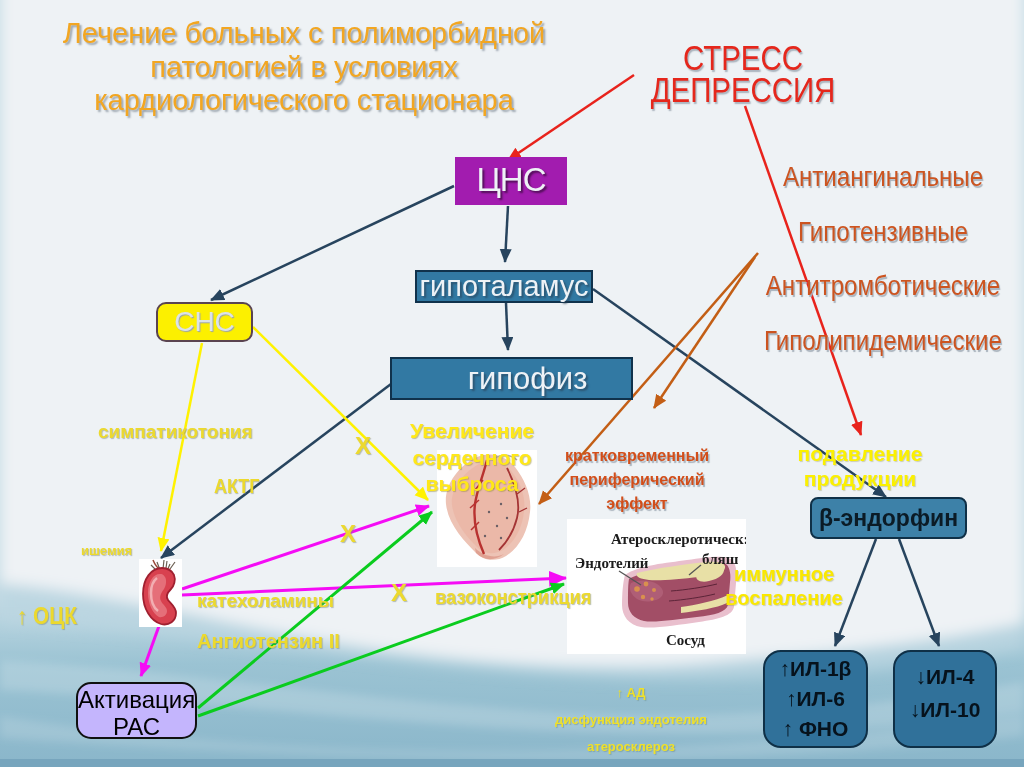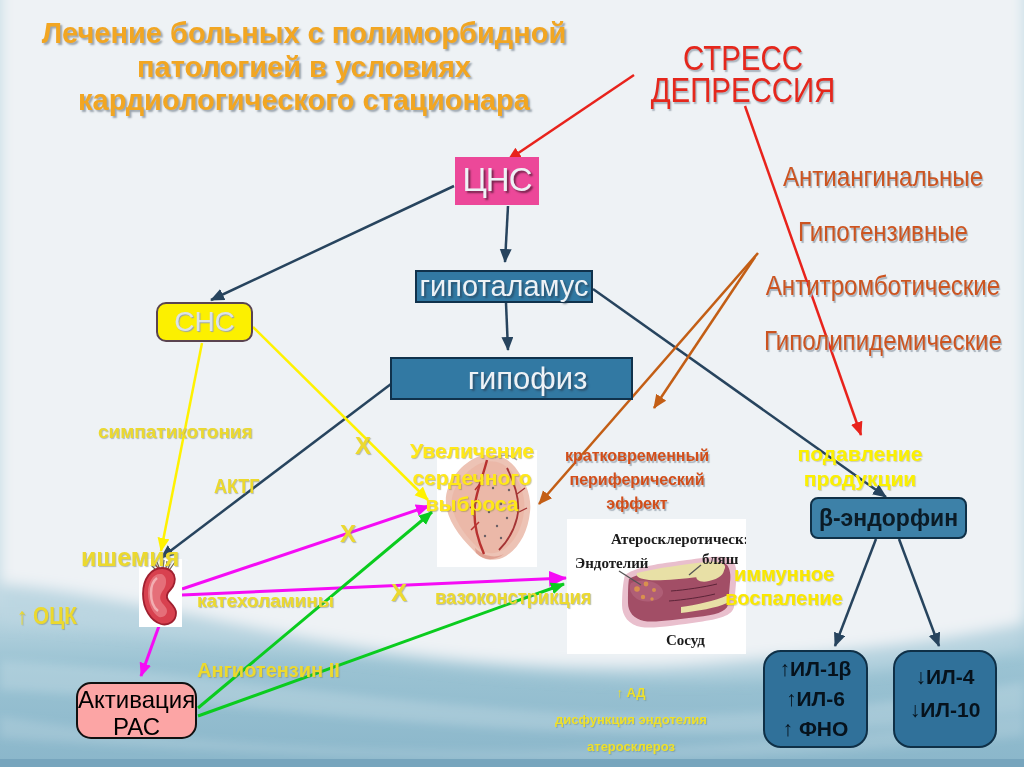--- a/index.html
+++ b/index.html
@@ -82,34 +82,34 @@
   <line x1="758" y1="253" x2="539" y2="504" stroke="#c35e15" stroke-width="2.5" marker-end="url(#mo)"></line>
 
   <line x1="182" y1="589" x2="429" y2="506" stroke="#f50cf5" stroke-width="3" marker-end="url(#mm)"></line>
   <line x1="182" y1="595" x2="566" y2="578" stroke="#f50cf5" stroke-width="3" marker-end="url(#mm2)"></line>
   <line x1="159" y1="626" x2="141" y2="676" stroke="#f50cf5" stroke-width="3" marker-end="url(#mm)"></line>
 
   <line x1="198" y1="708" x2="432" y2="512" stroke="#0acc1e" stroke-width="3" marker-end="url(#mg)"></line>
   <line x1="198" y1="716" x2="564" y2="584" stroke="#0acc1e" stroke-width="3" marker-end="url(#mg)"></line>
 </svg>
 
-<div class="abs" style="left:0;top:17px;width:608px;text-align:center;font-size:29px;font-weight:bold;line-height:33.5px;color:#f2a622;text-shadow:2px 2px 2px #9aa4ae;">Лечение больных с полиморбидной<br>патологией в условиях<br>кардиологического стационара</div>
+<div class="abs" style="left:0;top:17px;width:608px;text-align:center;font-size:29px;font-weight:normal;line-height:33.5px;color:#f2a622;text-shadow:2px 2px 2px #9aa4ae;">Лечение больных с полиморбидной<br>патологией в условиях<br>кардиологического стационара</div>
 
 <div class="abs" style="left:593px;top:42px;width:300px;text-align:center;font-size:35px;line-height:32px;color:#e5271c;text-shadow:1.5px 1.5px 1.5px #a8b2bc;transform:scaleX(0.84);transform-origin:150px 0;">СТРЕСС<br>ДЕПРЕССИЯ</div>
 
 <div class="abs" style="left:733px;top:150px;width:300px;text-align:center;font-size:28px;line-height:54.5px;color:#cc5420;text-shadow:1.5px 1.5px 1px #a8b2bc;transform:scaleX(0.86);transform-origin:150px 0;">Антиангинальные<br>Гипотензивные<br>Антитромботические<br>Гиполипидемические</div>
 
-<div class="box" style="left:455px;top:157px;width:84px;height:48px;background:#ec4899;color:#eef2f6;font-size:33px;line-height:46px;letter-spacing:-1px;text-shadow:2px 2px 2px rgba(0,0,0,0.5);">ЦНС</div>
+<div class="box" style="left:455px;top:157px;width:112px;height:48px;background:#a21caf;color:#eef2f6;font-size:33px;line-height:46px;letter-spacing:-1px;text-shadow:2px 2px 2px rgba(0,0,0,0.5);">ЦНС</div>
 <div class="box" style="left:415px;top:270px;width:178px;height:33px;background:#3279a3;border:2px solid #10324c;color:#eef2f6;font-size:29px;line-height:29px;text-shadow:2px 2px 2px rgba(40,60,80,0.6);">гипоталамус</div>
 <div class="box" style="left:390px;top:357px;width:243px;height:43px;background:#3279a3;border:2px solid #10324c;color:#eef2f6;font-size:31px;line-height:39px;padding-left:32px;text-shadow:2px 2px 2px rgba(40,60,80,0.6);">гипофиз</div>
 <div class="box" style="left:156px;top:302px;width:97px;height:40px;background:#fcf000;border:2px solid #5a4450;border-radius:10px;color:#dce3e8;font-size:28px;line-height:36px;text-shadow:1px 1px 1px #9aa2aa;">СНС</div>
 <div class="box" style="left:810px;top:497px;width:157px;height:42px;background:#3d81a8;border:2px solid #0f3047;border-radius:8px;color:#0b1b26;font-weight:bold;font-size:23px;line-height:38px;">β-эндорфин</div>
 <div class="box" style="left:763px;top:650px;width:105px;height:98px;background:#30719a;border:2px solid #0f3047;border-radius:18px;color:#06121c;font-weight:bold;font-size:21px;line-height:30px;padding-top:2px;">↑ИЛ-1β<br>↑ИЛ-6<br>↑ ФНО</div>
 <div class="box" style="left:893px;top:650px;width:104px;height:98px;background:#30719a;border:2px solid #0f3047;border-radius:18px;color:#06121c;font-weight:bold;font-size:21px;line-height:33px;padding-top:8px;">↓ИЛ-4<br>↓ИЛ-10</div>
-<div class="box" style="left:76px;top:682px;width:121px;height:57px;background:#fca5a5;border:2.5px solid #101010;border-radius:15px;color:#000;font-size:24px;line-height:27px;padding-top:2px;">Активация<br>РАС</div>
+<div class="box" style="left:76px;top:682px;width:121px;height:57px;background:#c4b5fd;border:2.5px solid #101010;border-radius:15px;color:#000;font-size:24px;line-height:27px;padding-top:2px;">Активация<br>РАС</div>
 
 <div class="abs" style="left:437px;top:450px;width:100px;height:117px;background:#fff;">
 <svg width="100" height="117" viewBox="0 0 100 117">
   <path d="M38,8 C52,1 68,5 78,17 C88,30 95,46 93,62 C91,81 83,97 69,106 C59,112 47,111 39,103 C27,91 11,74 9,54 C7,35 22,16 38,8 Z" fill="#edc3b5"></path>
   <path d="M42,14 C54,8 67,12 75,22 C84,33 89,48 87,62 C85,78 78,92 66,100 C57,105 47,104 40,97 C30,87 17,72 15,55 C13,39 28,21 42,14 Z" fill="#eab4a3" opacity="0.7"></path>
   <path d="M38,98 C46,106 58,109 67,104 C58,111 47,111 39,103 Z" fill="#d98f80" opacity="0.65"></path>
   <path d="M50,10 C46,26 40,40 38,54 C36,70 40,88 47,104" fill="none" stroke="#b83230" stroke-width="2.4"></path>
   <path d="M46,30 L38,40 M42,50 L33,58 M42,72 L34,80" stroke="#b83230" stroke-width="1.5"></path>
   <path d="M70,18 C78,34 84,52 80,68 C77,80 70,92 62,100" fill="none" stroke="#a43434" stroke-width="1.8"></path>
   <path d="M80,44 L88,38 M82,62 L90,58" stroke="#a43434" stroke-width="1.3"></path>
@@ -153,25 +153,25 @@
   <line x1="134" y1="46" x2="122" y2="56" stroke="#555" stroke-width="1.3"></line>
   <text x="44" y="25" font-size="15" font-weight="bold" fill="#1c1c1c" font-family="Liberation Serif,serif">Атеросклеротическ:</text>
   <text x="135" y="45" font-size="15" font-weight="bold" fill="#1c1c1c" font-family="Liberation Serif,serif">бляш</text>
   <text x="8" y="49" font-size="15" font-weight="bold" fill="#1c1c1c" font-family="Liberation Serif,serif">Эндотелий</text>
   <text x="99" y="126" font-size="15" font-weight="bold" fill="#1c1c1c" font-family="Liberation Serif,serif">Сосуд</text>
 </svg>
 </div>
 
 <div class="abs ylw" style="left:98px;top:421px;font-size:19px;">симпатикотония</div>
 <div class="abs ylw" style="left:214px;top:474px;font-size:21px;transform:scaleX(0.85);transform-origin:0 0;">АКТГ</div>
-<div class="abs ylw" style="left:81px;top:543px;font-size:25px;">ишемия</div>
+<div class="abs ylw" style="left:81px;top:543px;font-size:13px;">ишемия</div>
 <div class="abs ylw" style="left:17px;top:603px;font-size:23px;font-weight:bold;transform:scaleX(0.9);transform-origin:0 0;">↑ ОЦК</div>
 <div class="abs ylw" style="left:197px;top:590px;font-size:19px;">катехоламины</div>
-<div class="abs ylw" style="left:197px;top:659px;font-size:20px;">Ангиотензин II</div>
+<div class="abs ylw" style="left:197px;top:630px;font-size:20px;">Ангиотензин II</div>
 <div class="abs ylw" style="left:435px;top:586px;font-size:19.5px;transform:scaleX(0.94);transform-origin:0 0;">вазоконстрикция</div>
 <div class="abs ylw" style="left:355px;top:432px;font-size:24px;">X</div>
 <div class="abs ylw" style="left:340px;top:520px;font-size:24px;">X</div>
 <div class="abs ylw" style="left:391px;top:579px;font-size:24px;">X</div>
-<div class="abs" style="left:392px;top:438px;width:160px;text-align:center;font-size:21px;font-weight:bold;line-height:26.5px;color:#ffe818;text-shadow:1px 1px 1px rgba(150,140,60,0.5);">Увеличение<br>сердечного<br>выброса</div>
+<div class="abs" style="left:392px;top:418px;width:160px;text-align:center;font-size:21px;font-weight:bold;line-height:26.5px;color:#ffe818;text-shadow:1px 1px 1px rgba(150,140,60,0.5);">Увеличение<br>сердечного<br>выброса</div>
 <div class="abs" style="left:537px;top:444px;width:200px;text-align:center;font-size:16px;font-weight:bold;line-height:24px;color:#d24e1a;text-shadow:1.5px 1.5px 1px #a8b2bc;">кратковременный<br>периферический<br>эффект</div>
 <div class="abs" style="left:760px;top:441px;width:200px;text-align:center;font-size:21px;font-weight:bold;line-height:25px;color:#fbf000;text-shadow:1px 1px 1px rgba(150,150,80,0.4);">подавление<br>продукции</div>
 <div class="abs" style="left:684px;top:562px;width:200px;text-align:center;font-size:20px;font-weight:bold;line-height:24px;color:#fae800;text-shadow:1px 1px 1px rgba(150,150,80,0.4);">иммунное<br>воспаление</div>
 <div class="abs" style="left:511px;top:679px;width:240px;text-align:center;font-size:13px;font-weight:bold;line-height:27px;color:#efe02a;text-shadow:1px 1px 1px rgba(110,140,130,0.5);">↑ АД<br>дисфункция эндотелия<br>атеросклероз</div>
 
 </body></html>

